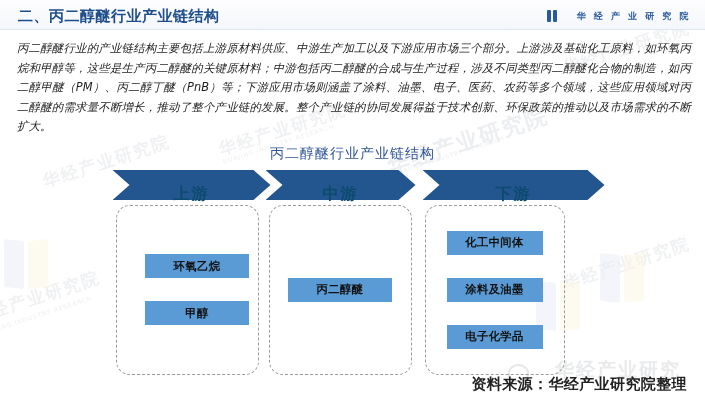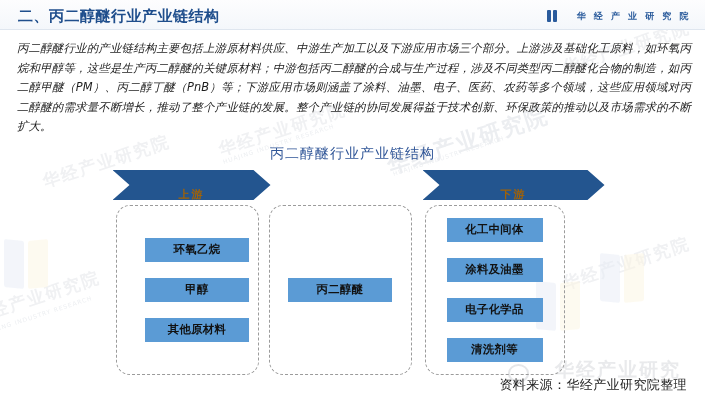--- a/index.html
+++ b/index.html
@@ -94,40 +94,40 @@
     position:absolute;top:0;height:30px;
     display:flex;align-items:center;justify-content:center;
   }
   .arrow .bar{
     position:absolute;inset:0;
     background:#23558f;
     clip-path:polygon(0 0, calc(100% - 17px) 0, 100% 50%, calc(100% - 17px) 100%, 0 100%, 17px 50%);
   }
   .arrow .lbl{
     position:relative;
-    color:#a16207;font-size:11px;font-weight:700;letter-spacing:2px;
+    color:#0c4a6e;font-size:16px;font-weight:700;letter-spacing:2px;
     font-family:"DejaVu Sans",sans-serif;
     margin-top:20px;
   }
   .arrow.a1{left:0;width:158px;}
   .arrow.a2{left:153px;width:150px;}
   .arrow.a3{left:310px;width:182px;}
 
   
   .panels{position:relative;margin-top:5px;height:170px;}
   .panel{
     position:absolute;top:0;
     border:1.2px dashed #9b9b9b;
     border-radius:14px;
     box-sizing:border-box;
     background:transparent;
     display:flex;flex-direction:column;
     align-items:center;
     justify-content:center;
-    gap:16px;
+    gap:23px;
     padding:10px 0;
   }
   .panel.p1{left:3px;width:143px;height:170px;padding-left:20px;}
   .panel.p2{left:156px;width:143px;height:170px;}
   .panel.p3{left:312px;width:140px;height:170px;}
   .node{
     width:104px;height:24px;
     background:#5b9bd5;
     color:#111111;
     font-size:11.3px;
@@ -136,23 +136,23 @@
     letter-spacing:.4px;
     font-family:"DejaVu Sans",sans-serif;
   }
   .panel.p3 .node{width:96px;}
   .panel.p2{justify-content:center;align-items:center;}
 
   
   .source{
     position:absolute;z-index:2;
     right:18px;bottom:6px;
-    font-size:13px;
+    font-size:15px;
     color:#222;
-    font-weight:400;
+    font-weight:700;
     letter-spacing:.4px;
     font-family:"DejaVu Sans",sans-serif;
   }
   .weibo-wm{
     position:absolute;z-index:1;right:24px;bottom:17px;
     font-size:19px;color:#e9eaec;font-weight:700;letter-spacing:2px;
     font-family:"DejaVu Sans",sans-serif;white-space:nowrap;
   }
   .weibo-eye{
     position:absolute;z-index:1;right:176px;bottom:18px;
@@ -202,43 +202,45 @@
 <div class="figure">
   <div class="fig-title">丙二醇醚行业产业链结构</div>
 
   <div class="chain">
 
     <div class="arrows">
       <div class="arrow a1">
         <span class="bar"></span>
         <span class="lbl">上游</span>
       </div>
+      <div class="arrow a2">
+        <span class="bar"></span>
+        <span class="lbl">中游</span>
+      </div>
       <div class="arrow a3">
         <span class="bar"></span>
         <span class="lbl">下游</span>
       </div>
     </div>
 
     <div class="panels">
 
       <div class="panel p1">
         <div class="node">环氧乙烷</div>
         <div class="node">甲醇</div>
-        <div class="node">其他原材料</div>
       </div>
 
       <div class="panel p2">
         <div class="node">丙二醇醚</div>
       </div>
 
       <div class="panel p3">
         <div class="node">化工中间体</div>
         <div class="node">涂料及油墨</div>
         <div class="node">电子化学品</div>
-        <div class="node">清洗剂等</div>
       </div>
 
     </div>
   </div>
 </div>
 
 <div class="weibo-eye"></div>
 <div class="weibo-wm">华经产业研究</div>
 <div class="source">资料来源：华经产业研究院整理</div>
 

